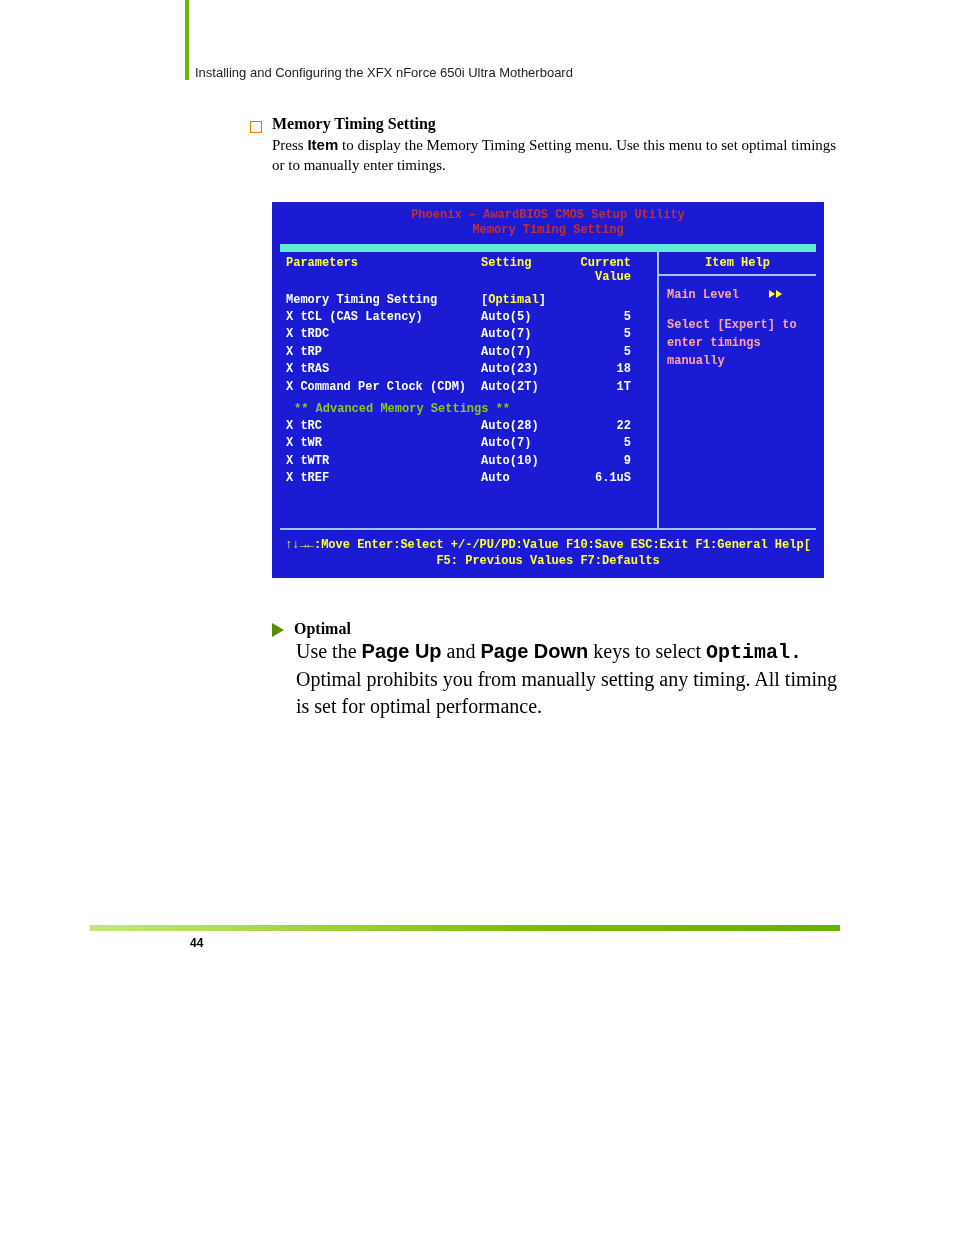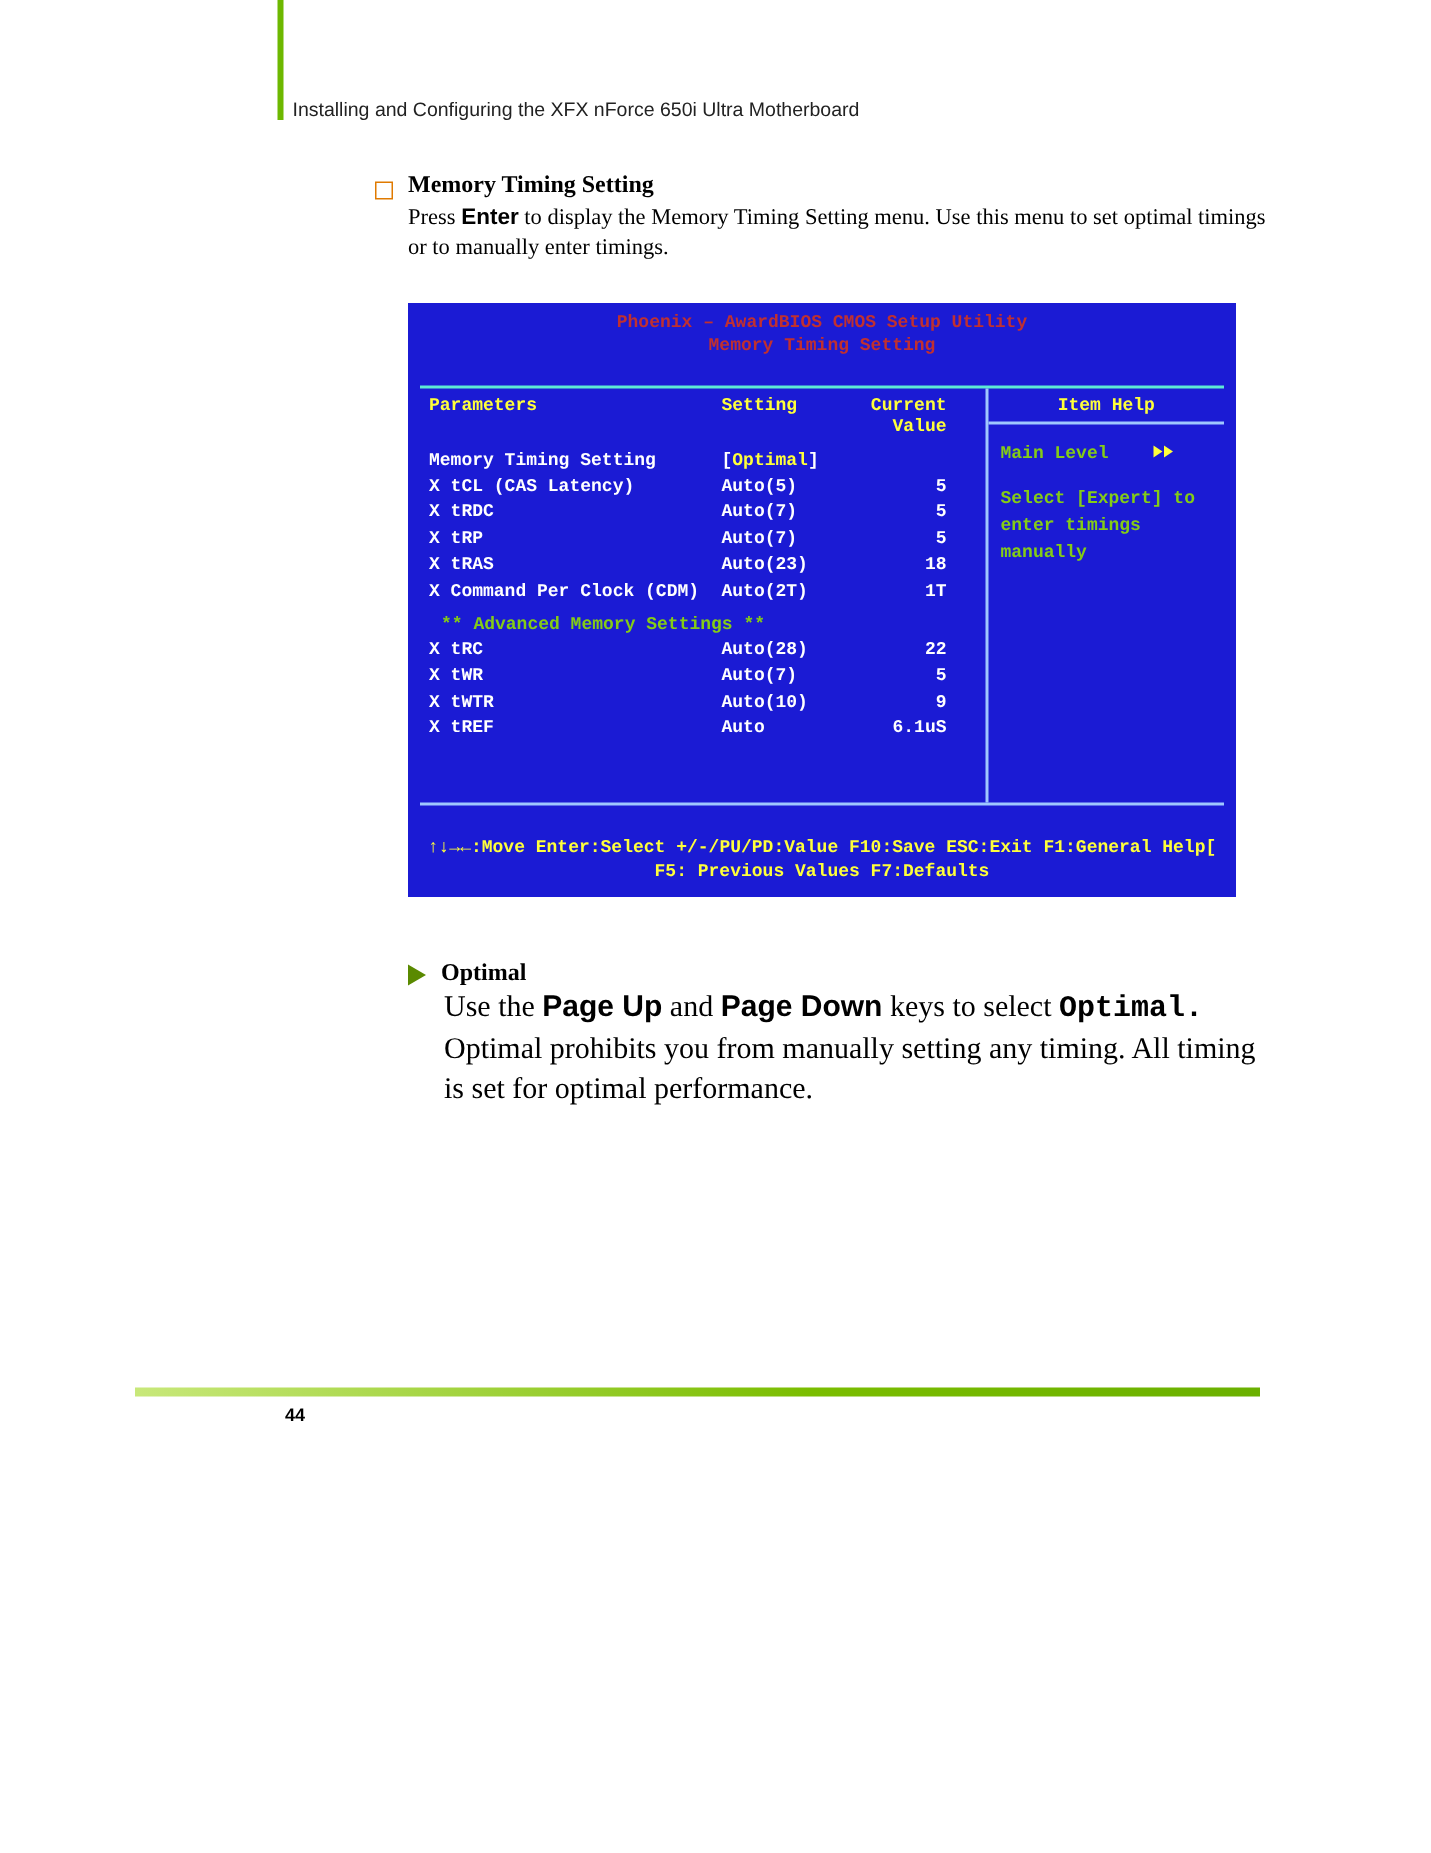--- a/index.html
+++ b/index.html
@@ -75,42 +75,42 @@
     color: #fff;
   }
   .bios-title {
     text-align: center;
     padding: 4px 0 2px 0;
     color: #c03030;
     line-height: 1.3;
   }
   .bios-inner {
     display: flex;
-    border-top: 2px solid #5eead4;
+    border-top: 8px solid #5eead4;
     border-bottom: 2px solid #9fc8ff;
-    margin: 16px 6px;
+    margin: 3px 6px;
   }
   .bios-left {
     flex: 1;
     border-right: 2px solid #9fc8ff;
     padding: 2px 6px 40px 6px;
   }
   .bios-right {
     width: 185px;
     padding: 0;
   }
   .bios-right-head {
     text-align: center;
     padding: 4px 0;
     color: #ffff3a;
     border-bottom: 2px solid #9fc8ff;
   }
   .bios-right-body {
     padding: 10px 8px;
-    color: #84cc16;
+    color: #fca5a5;
     line-height: 1.5;
   }
   .row-hdr {
     display: flex;
     color: #ffff3a;
     padding: 2px 0 8px 0;
   }
   .col-p { width: 195px; }
   .col-s { width: 90px; }
   .col-v { width: 60px; text-align: right; }
@@ -193,21 +193,21 @@
 <div class="page">
   <div class="vline"></div>
   <div class="header-text">Installing and Configuring the XFX nForce 650i Ultra Motherboard</div>
 
   <div class="content">
     <div class="bullet-row">
       <div class="bullet-sq"></div>
       <div class="heading1">Memory Timing Setting</div>
     </div>
     <div class="body-txt">
-      <span>Press </span><span class="kbd">Enter</span><span> to display the Memory Timing Setting menu. Use this menu to set optimal timings or to manually enter timings.</span>
+      <span>Press </span><span class="kbd">Item</span><span> to display the Memory Timing Setting menu. Use this menu to set optimal timings or to manually enter timings.</span>
     </div>
 
     <div class="bios">
       <div class="bios-title">
         <span>Phoenix – AwardBIOS CMOS Setup Utility</span><br>
         <span>Memory Timing Setting</span>
       </div>
       <div class="bios-inner">
         <div class="bios-left">
           <div class="row-hdr">

